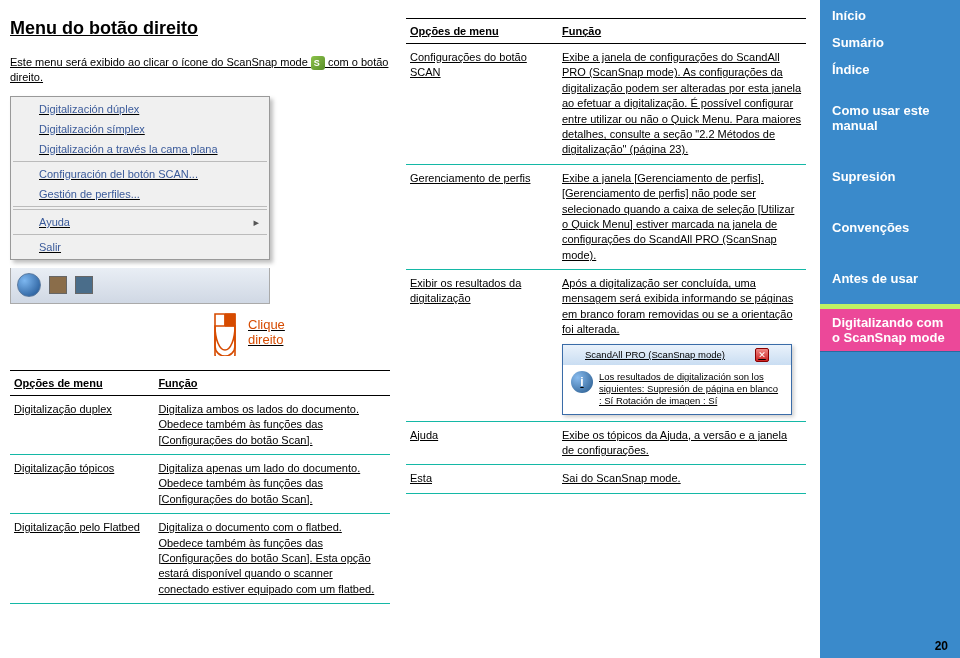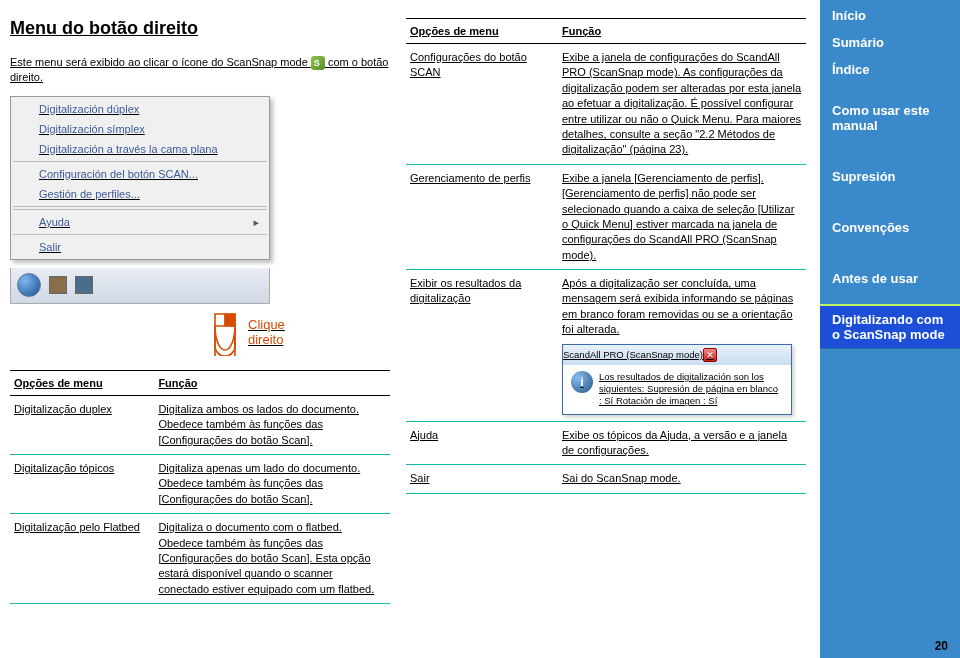--- a/index.html
+++ b/index.html
@@ -128,25 +128,25 @@
     .dialog {
       width: 230px;
       border: 1px solid #3a6ca8;
       font-size: 9.5px;
       margin-top: 6px;
       box-shadow: 2px 2px 4px rgba(0,0,0,0.2);
       background: #fff;
     }
     .dialog-title {
       background: linear-gradient(#eaf2fb,#c9ddf2);
-      padding: 3px 0;
+      padding: 3px 22px;
       font-size: 9.5px;
       color: #000;
       display: flex;
-      justify-content: flex-start;
+      justify-content: space-between;
       align-items: center;
     }
     .dialog-close {
       width: 14px; height: 14px;
       background: linear-gradient(#f08784,#c22);
       color: #fff;
       text-align: center;
       line-height: 13px;
       border: 1px solid #800;
       border-radius: 2px;
@@ -169,22 +169,22 @@
       display: block;
       color: #fff;
       font-weight: bold;
       font-size: 13px;
       padding: 6px 12px;
       text-decoration: none;
     }
     .sidebar .group2 { margin-top: 14px; }
     .sidebar .sep-space { height: 24px; }
     .sidebar .active {
-      background: #1d4ed8;
-      border-top: 2px solid #bef264;
+      background: #ec4899;
+      border-top: 5px solid #bef264;
       border-bottom: 1px solid #2a6aa0;
     }
     .page-num {
       position: absolute;
       right: 12px;
       bottom: 5px;
       font-size: 12px;
       font-weight: bold;
     }
   </style>
@@ -287,21 +287,21 @@
                   <p>Los resultados de digitalización son los siguientes: Supresión de página en blanco : Sí Rotación de imagen : Sí</p>
                 </div>
               </div>
             </td>
           </tr>
           <tr>
             <td>Ajuda</td>
             <td>Exibe os tópicos da Ajuda, a versão e a janela de configurações.</td>
           </tr>
           <tr>
-            <td>Sair</td>
+            <td>Esta</td>
             <td>Sai do ScanSnap mode.</td>
           </tr>
         </tbody>
       </table>
     </div>
   </div>
 
   <div class="sidebar">
     <a href="#">Início</a>
     <a href="#">Sumário</a>

